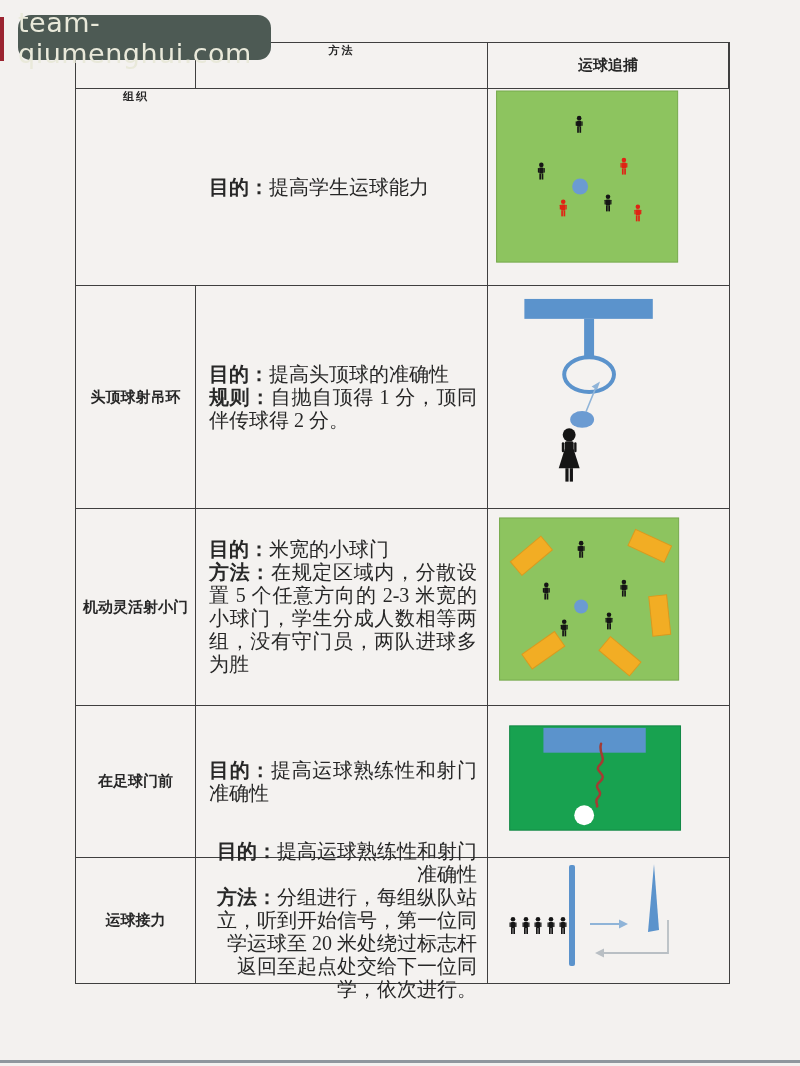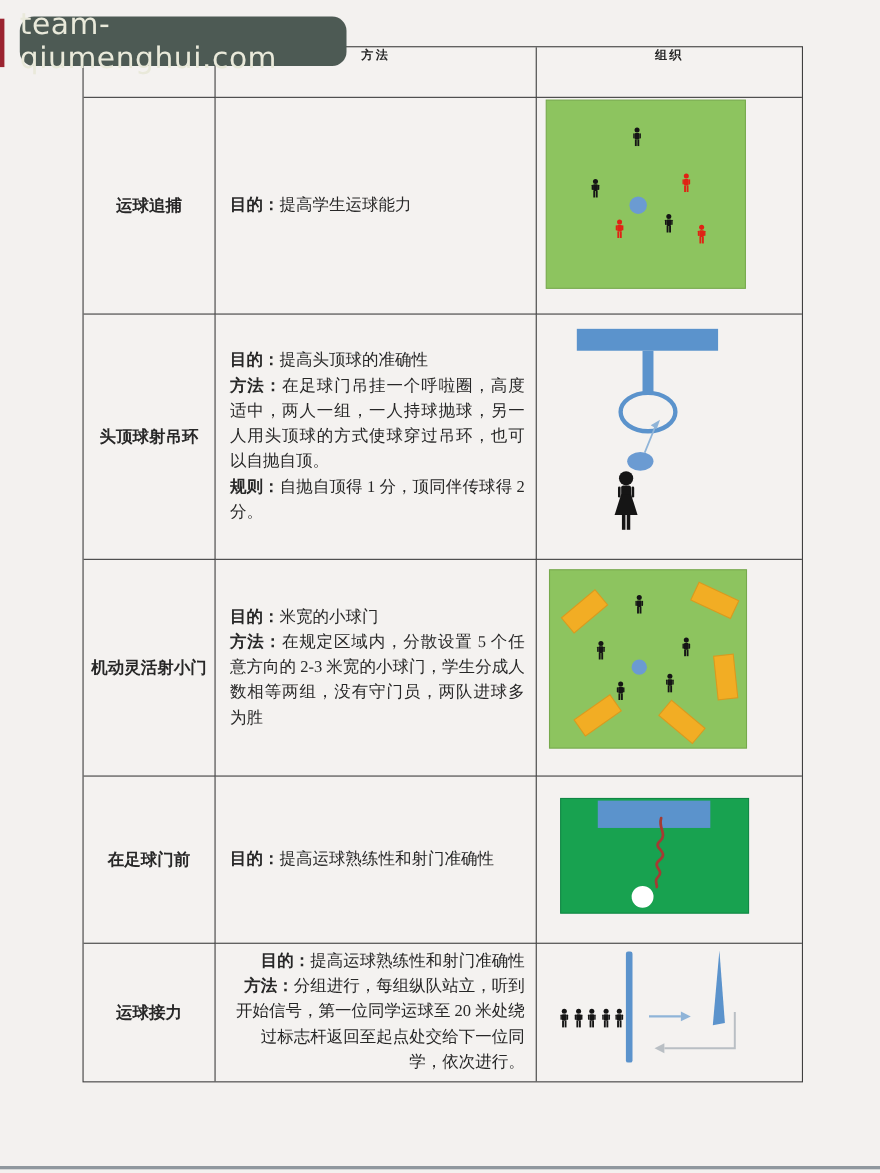--- a/index.html
+++ b/index.html
@@ -21,28 +21,28 @@
     background:#f4f2f0;
   }
   .c{border-right:1px solid #3f3f3f;border-bottom:1px solid #3f3f3f;box-sizing:border-box;min-width:0;min-height:0;}
   .c.colL{border-right:none;}
   .c.rowL{border-bottom:none;text-align:right;}
   .hc{display:flex;justify-content:center;
       font-size:11px;font-weight:700;letter-spacing:2px;}
   .gname{display:flex;align-items:center;justify-content:center;
       font-weight:bold;font-size:15px;text-align:center;padding:0 4px;}
   .method{display:flex;flex-direction:column;justify-content:center;
-      padding:10px 10px 10px 13px;font-size:15px;line-height:23px;text-align:justify;}
+      padding:10px 10px 10px 13px;font-size:20px;line-height:23px;text-align:justify;}
   .method p{margin:0;}
   .method b{font-weight:bold;}
   .org{position:relative;}
   .org svg{position:absolute;inset:0;width:100%;height:100%;display:block;}
   
   .wm{
-    position:absolute;left:18px;top:15px;width:297px;height:45px;
+    position:absolute;left:18px;top:15px;width:253px;height:45px;
     border-radius:13px;display:flex;align-items:center;justify-content:center;
     font-family:"DejaVu Sans","Liberation Sans",sans-serif;
     font-size:27px;color:#e9e9da;z-index:5;letter-spacing:0.5px;
   }
   .corner-red{position:absolute;left:0;top:17px;width:4px;height:44px;z-index:4;}
   .bottom-line{position:absolute;left:0;top:1060px;width:800px;height:3px;z-index:4;}
 </style>
 </head>
 <body>
 
@@ -55,26 +55,26 @@
   <div class="bottom-line" style="background-color: rgb(143, 151, 158);"></div>
 
   <div class="tbl">
 
     <div class="c hc">
         <span>游戏</span>
       </div>
     <div class="c hc">
         <span>方法</span>
       </div>
+    <div class="c gname">
+        <span>运球追捕</span>
+      </div>
+
     <div class="c hc colL">
         <span>组织</span>
-      </div>
-
-    <div class="c gname">
-        <span>运球追捕</span>
       </div>
     <div class="c method">
       <p><b>目的：</b><span>提高学生运球能力</span></p>
     </div>
     <div class="c org colL">
       <svg viewBox="0 0 241 197">
         <rect x="8" y="2" width="182" height="172" stroke-width="1" fill="#8dc45f" stroke="#76a94c"></rect>
         <circle cx="92" cy="98" r="8" fill="#6b9bd2"></circle>
         <g>
             <g transform="translate(86,27)" fill="#151515">
@@ -127,21 +127,20 @@
             </g>
           </g>
       </svg>
     </div>
 
     <div class="c gname">
         <span>头顶球射吊环</span>
       </div>
     <div class="c method">
       <p><b>目的：</b><span>提高头顶球的准确性</span></p>
-      <p><b>方法：</b><span>在足球门吊挂一个呼啦圈，高度适中，两人一组，一人持球抛球，另一人用头顶球的方式使球穿过吊环，也可以自抛自顶。</span></p>
       <p><b>规则：</b><span>自抛自顶得 1 分，顶同伴传球得 2 分。</span></p>
     </div>
     <div class="c org colL">
       <svg viewBox="0 0 241 223">
         <rect x="36" y="13" width="129" height="20" fill="#5b93cc"></rect>
         <rect x="96" y="33" width="10" height="39" fill="#5b93cc"></rect>
         <ellipse cx="101" cy="89" rx="25" ry="17.5" fill="none" stroke-width="4" stroke="#5b93cc"></ellipse>
         <line x1="98" y1="126" x2="109" y2="99" stroke-width="1.6" stroke="#8fb4d8"></line>
         <polygon points="112,96 103.5,101 109,104.5" fill="#8fb4d8"></polygon>
         <ellipse cx="94" cy="134" rx="12" ry="8.5" fill="#6b9bd2"></ellipse>

